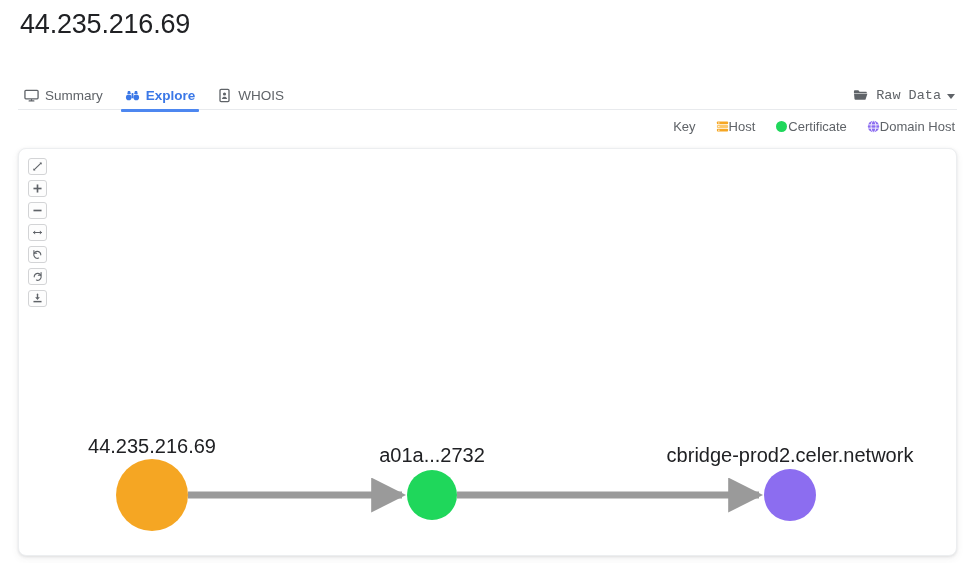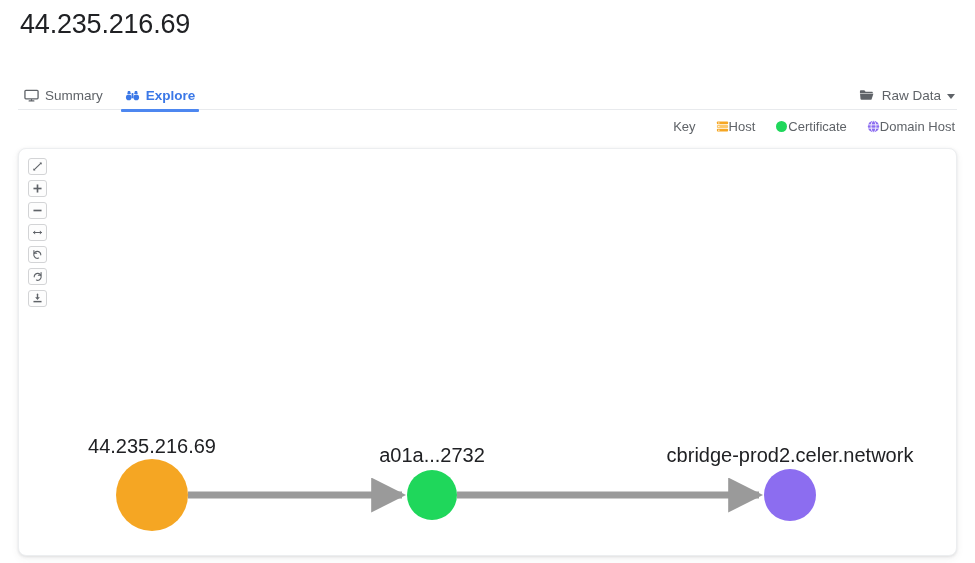--- a/index.html
+++ b/index.html
@@ -89,20 +89,21 @@
     margin-left: auto;
     display: flex;
     align-items: center;
     gap: 7px;
     font-size: 13.5px;
     color: #5f6368;
     cursor: pointer;
     height: 26px;
     padding-right: 2px;
     white-space: nowrap;
+    font-family: Liberation Mono, monospace;
   }
   .rawdata .ticon {
     display: inline-flex;
     width: 16px;
     height: 15px;
     align-items: center;
     justify-content: center;
   }
   .caret {
     width: 0; height: 0;
@@ -224,20 +225,30 @@
             <path d="M10.6 3.3h2.3l.7 3.1h-3.9l.9-3.1z" fill="#3b78e7"></path>
             <circle cx="4" cy="10" r="3" fill="#3b78e7"></circle>
             <circle cx="12" cy="10" r="3" fill="#3b78e7"></circle>
             <rect x="7" y="5.4" width="2" height="5.4" rx="0.6" fill="#3b78e7"></rect>
           </svg>
         </span>
         <span>Explore</span>
       </div>
 
 
+      <div class="tab">
+        <span class="ticon">
+          <svg width="15" height="15" viewBox="0 0 16 16" fill="none">
+            <rect x="3.2" y="1.4" width="9.6" height="13.2" rx="1.2" stroke="#5f6368" stroke-width="1.4"></rect>
+            <circle cx="8" cy="6.4" r="1.7" fill="#5f6368"></circle>
+            <path d="M5.2 11.6c.5-1.5 1.6-2.2 2.8-2.2s2.3.7 2.8 2.2" fill="#5f6368"></path>
+          </svg>
+        </span>
+        <span>WHOIS</span>
+      </div>
 
     </div>
 
     <div class="rawdata">
       <span class="ticon">
         <svg width="16" height="14" viewBox="0 0 17 14" fill="none">
           <path d="M1 3.2c0-.7.5-1.2 1.1-1.2h3.6l1.3 1.5h6.6c.6 0 1.1.5 1.1 1.1v.6H1V3.2z" fill="#5f6368"></path>
           <path d="M1.1 5.8h14.2l-1.9 5.6c-.1.4-.5.6-.9.6H2.6c-.5 0-.9-.3-1-.8L1.1 5.8z" fill="#5f6368"></path>
         </svg>
       </span>

